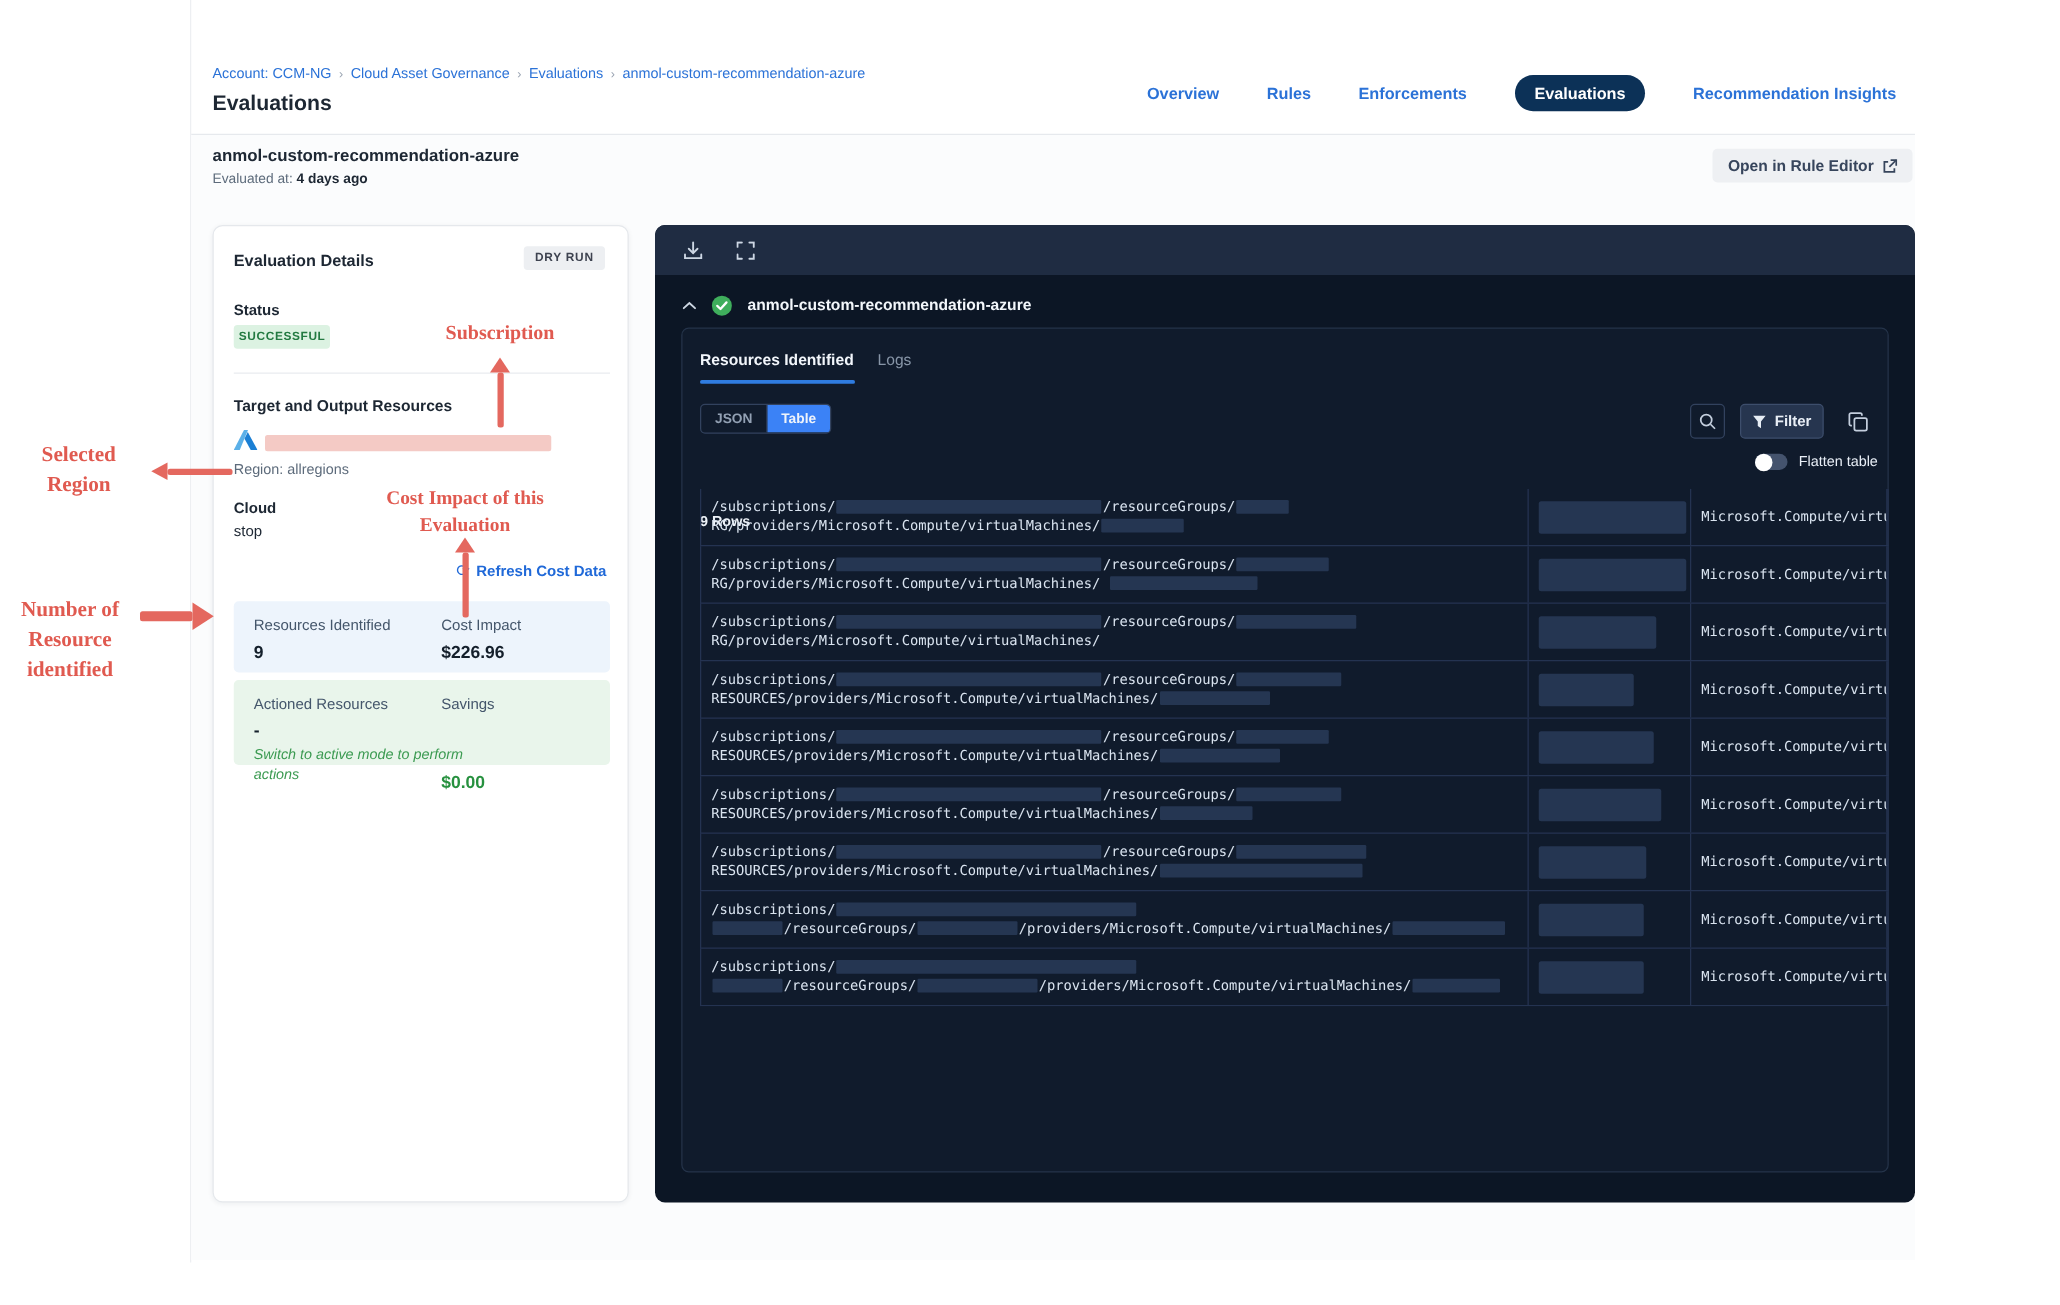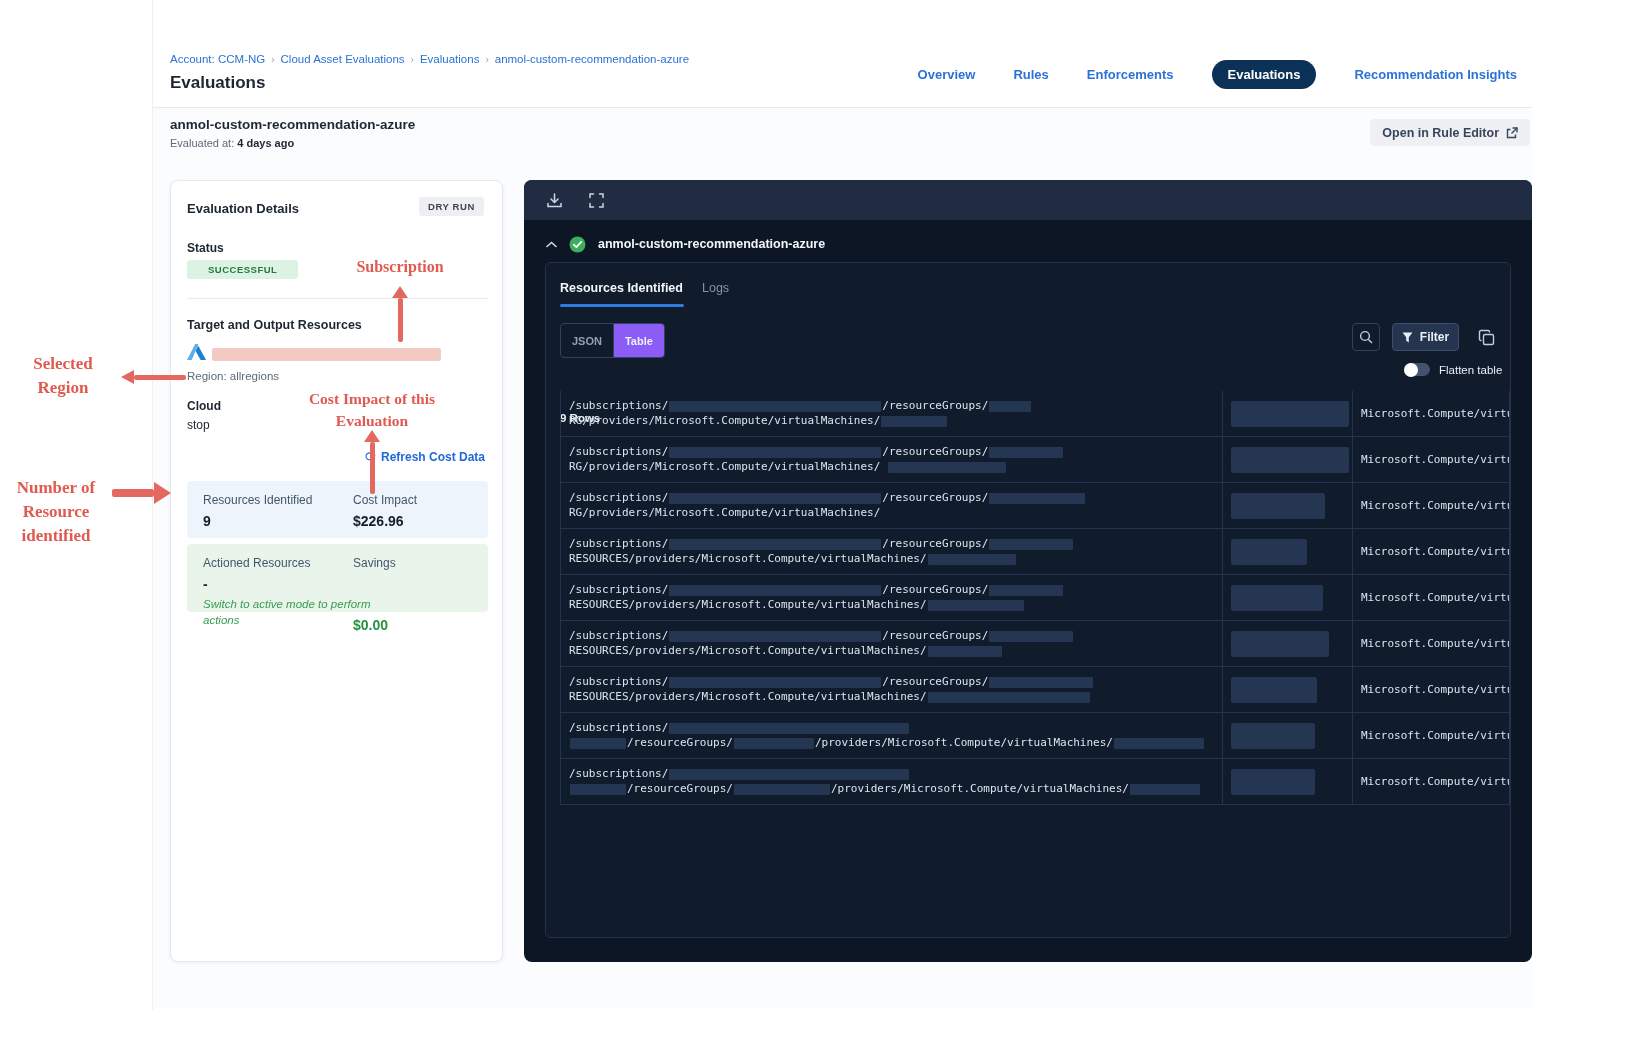--- a/index.html
+++ b/index.html
@@ -28,21 +28,21 @@
 
   
   .card { position:absolute; left:170px; top:180px; width:333px; height:782px; background:#ffffff;
     border:1px solid #e5e8ec; border-radius:8px; box-shadow:0 1px 4px rgba(20,30,50,.06); }
   .card-title { position:absolute; left:16px; top:20px; font-size:13px; font-weight:bold; color:#1d2733; }
   .dryrun { position:absolute; right:18px; top:16px; background:#edeff2; border-radius:3px; padding:4px 9px;
     font-size:9.5px; font-weight:bold; letter-spacing:.6px; color:#3e4350; }
   .lbl  { font-size:12px; font-weight:bold; color:#1d2733; }
   .status-lbl { position:absolute; left:16px; top:60px; }
   .status-badge { position:absolute; left:16px; top:79px; background:#dcf2e2; color:#237a42; font-size:9.5px;
-    font-weight:bold; letter-spacing:.5px; padding:4px 21px; border-radius:3px; }
+    font-weight:bold; letter-spacing:.5px; padding:4px 4px; border-radius:3px; }
   .card-hr { position:absolute; left:16px; top:117px; width:301px; height:1px; background:#e9ecef; }
   .target-lbl { position:absolute; left:16px; top:137px; font-size:12.5px; }
   .azure-icon { position:absolute; left:16px; top:163px; }
   .sub-redact { position:absolute; left:41px; top:167px; width:229px; height:13px; background:#f4cac5; border-radius:2px; }
   .region-txt { position:absolute; left:16px; top:189px; font-size:11.5px; color:#5d6b7b; }
   .action-lbl { position:absolute; left:16px; top:218px; }
   .action-val { position:absolute; left:16px; top:237px; font-size:12px; color:#1d2733; }
   .refresh-link { position:absolute; right:17px; top:268px; display:flex; align-items:center; gap:5px;
     color:#2069d8; font-size:12px; font-weight:bold; cursor:pointer; }
   .refresh-glyph { font-size:13px; font-weight:normal; }
@@ -75,24 +75,24 @@
   .icon-btn { cursor:pointer; display:flex; align-items:center; justify-content:center; }
   .run-row { position:absolute; left:0; top:52px; width:100%; height:24px; display:flex; align-items:center; gap:12px; padding-left:22px; }
   .run-title { font-size:12.5px; font-weight:bold; color:#f3f7fb; }
 
   .inner-card { position:absolute; left:21px; top:82px; width:966px; height:676px; background:#101b2c; border:1px solid #243349; border-radius:6px; }
   .rtab { position:absolute; top:18px; font-size:12.5px; cursor:pointer; }
   .rtab.active { color:#f2f6fb; font-weight:bold; }
   .rtab.idle { color:#8795a7; }
   .rtab-underline { position:absolute; left:14px; top:41px; width:124px; height:3px; background:#2f7ce0; border-radius:2px; }
 
-  .seg-toggle { position:absolute; left:14px; top:60px; height:35px; display:flex; border:1px solid #32425e; border-radius:4px; overflow:hidden; }
+  .seg-toggle { position:absolute; left:14px; top:60px; height:24px; display:flex; border:1px solid #32425e; border-radius:4px; overflow:hidden; }
   .seg { font-size:11px; font-weight:bold; display:flex; align-items:center; padding:0 11px; cursor:pointer; }
   .seg.idle { color:#93a1b4; border-right:1px solid #32425e; }
-  .seg.active { background:#8b5cf6; color:#eef3fa; }
+  .seg.active { background:#3b82f6; color:#eef3fa; }
 
   .search-btn { position:absolute; left:806px; top:60px; width:28px; height:28px; border:1px solid #32425e; border-radius:4px; }
   .filter-btn { position:absolute; left:846px; top:60px; width:67px; height:28px; background:#26354f; border:1px solid #3d4e6c;
     border-radius:4px; display:flex; align-items:center; justify-content:center; gap:7px; color:#e8eef6; font-size:12px; font-weight:bold; cursor:pointer; }
   .copy-btn { position:absolute; left:929px; top:63px; width:22px; height:22px; }
 
   .rows-count { position:absolute; left:14px; top:101px; font-size:11.5px; font-weight:bold; color:#eef3f9;margin-top:48px; }
   .flatten { position:absolute; left:858px; top:100px; display:flex; align-items:center; gap:9px; cursor:pointer; }
   .flatten-pill { width:26px; height:13px; background:#44536d; border-radius:7px; position:relative; }
   .flatten-knob { position:absolute; left:0; top:-0.5px; width:14px; height:14px; background:#ffffff; border-radius:50%; }
@@ -116,21 +116,21 @@
 <body>
 
 <div class="screen">
   <div class="v-divider"></div>
   <div class="body-bg"></div>
   <div class="h-divider"></div>
 
   <div class="breadcrumb" id="breadcrumb">
       <span class="crumb">Account: CCM-NG</span>
       <span class="sep">›</span>
-      <span class="crumb">Cloud Asset Evaluations</span>
+      <span class="crumb">Cloud Asset Governance</span>
       <span class="sep">›</span>
       <span class="crumb">Evaluations</span>
       <span class="sep">›</span>
       <span class="crumb">anmol-custom-recommendation-azure</span>
     </div>
   <div class="page-title">Evaluations</div>
   <div class="nav-tabs" id="nav-tabs">
       <div class="nav-tab">Overview</div>
       <div class="nav-tab">Rules</div>
       <div class="nav-tab">Enforcements</div>

